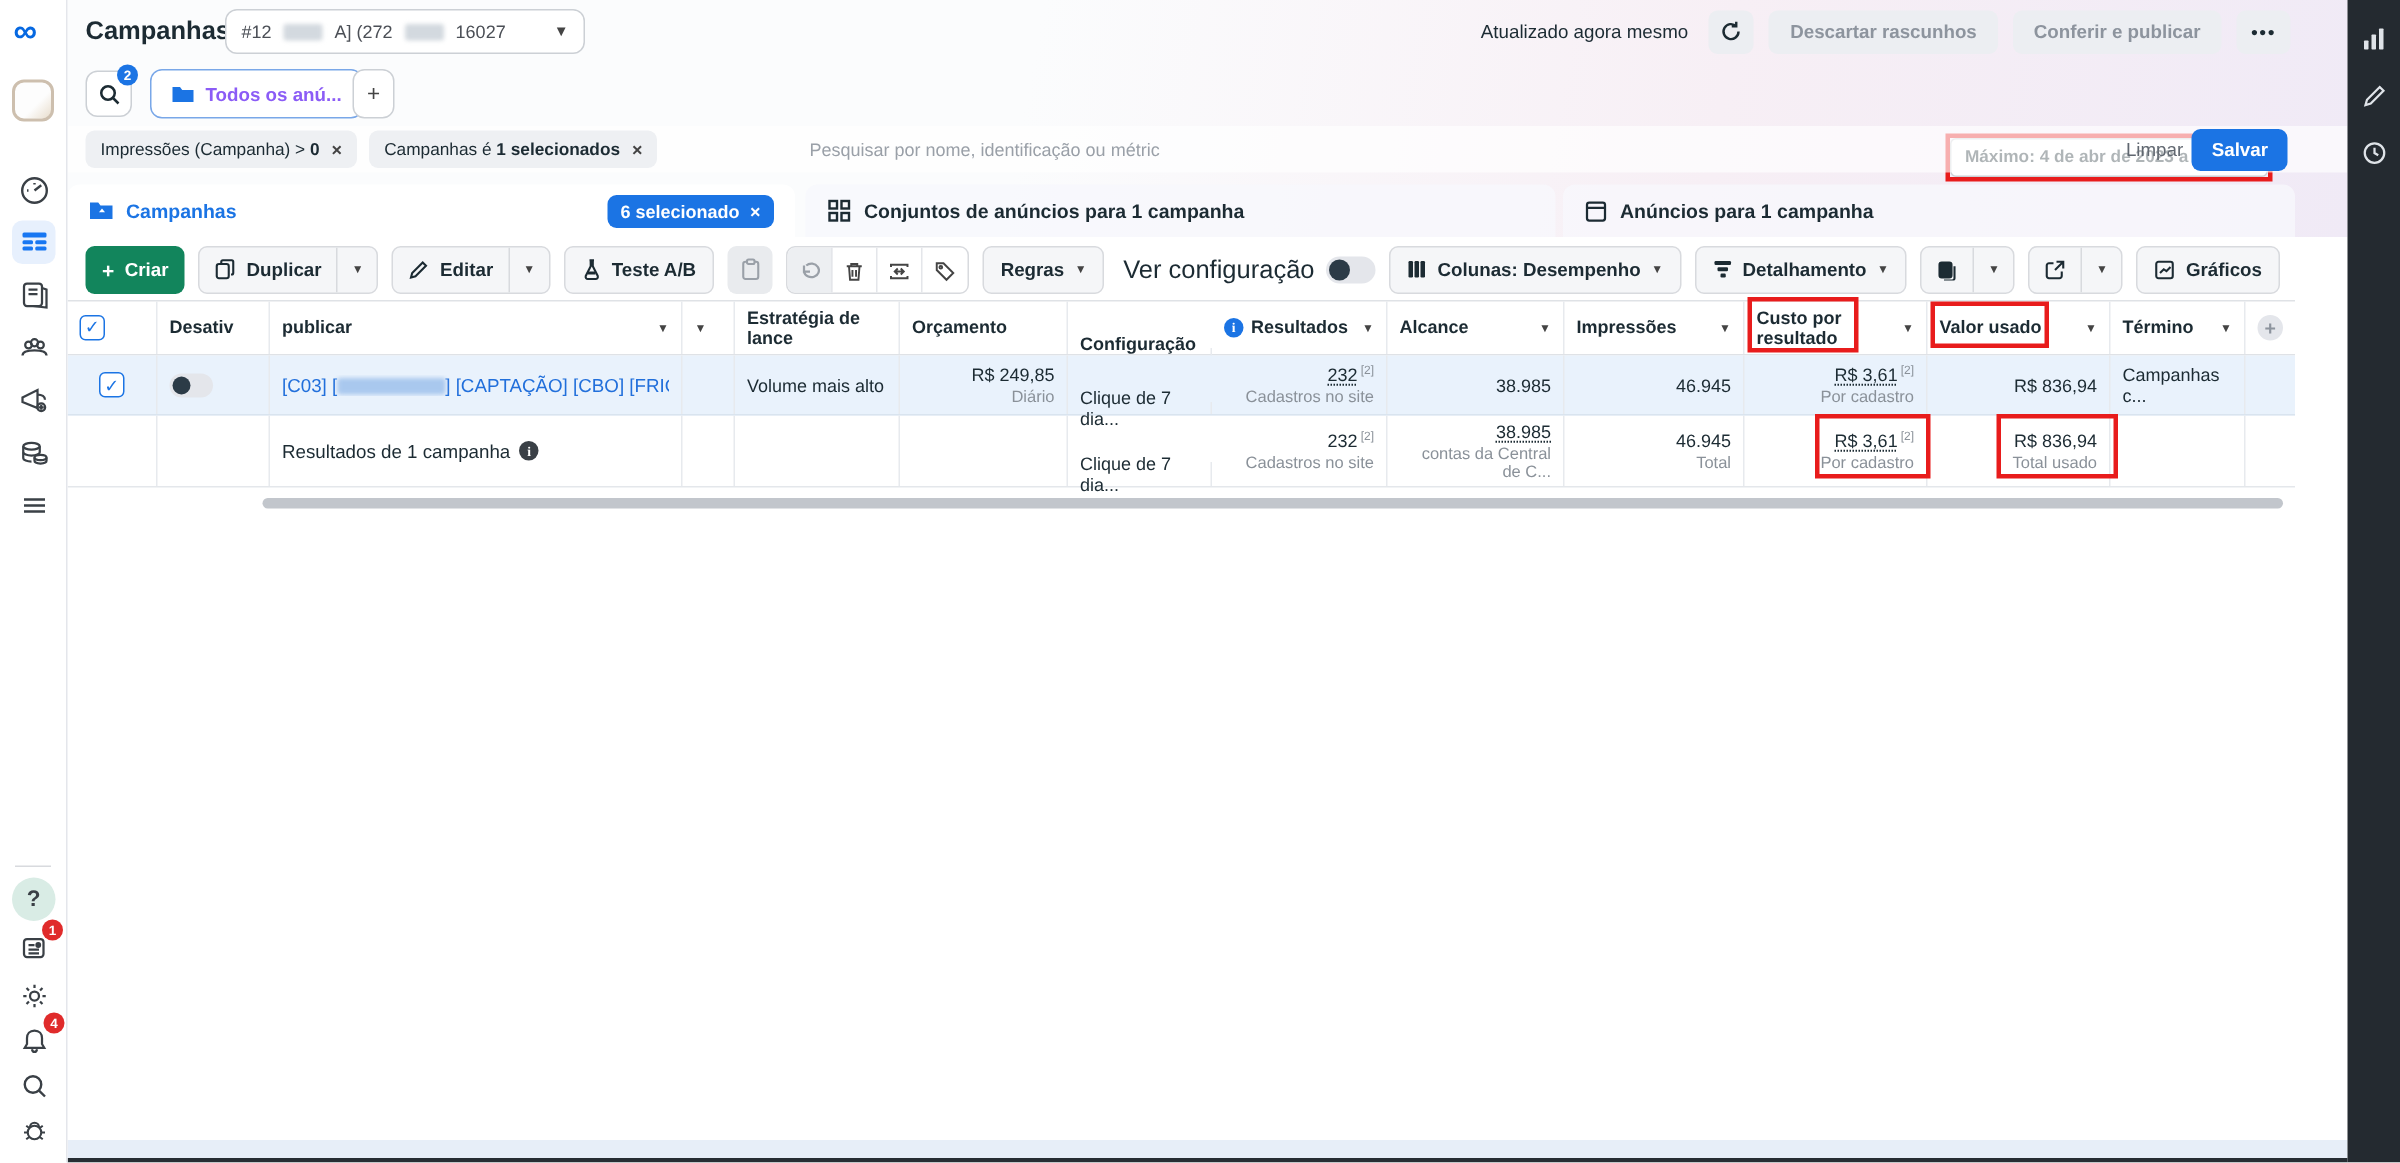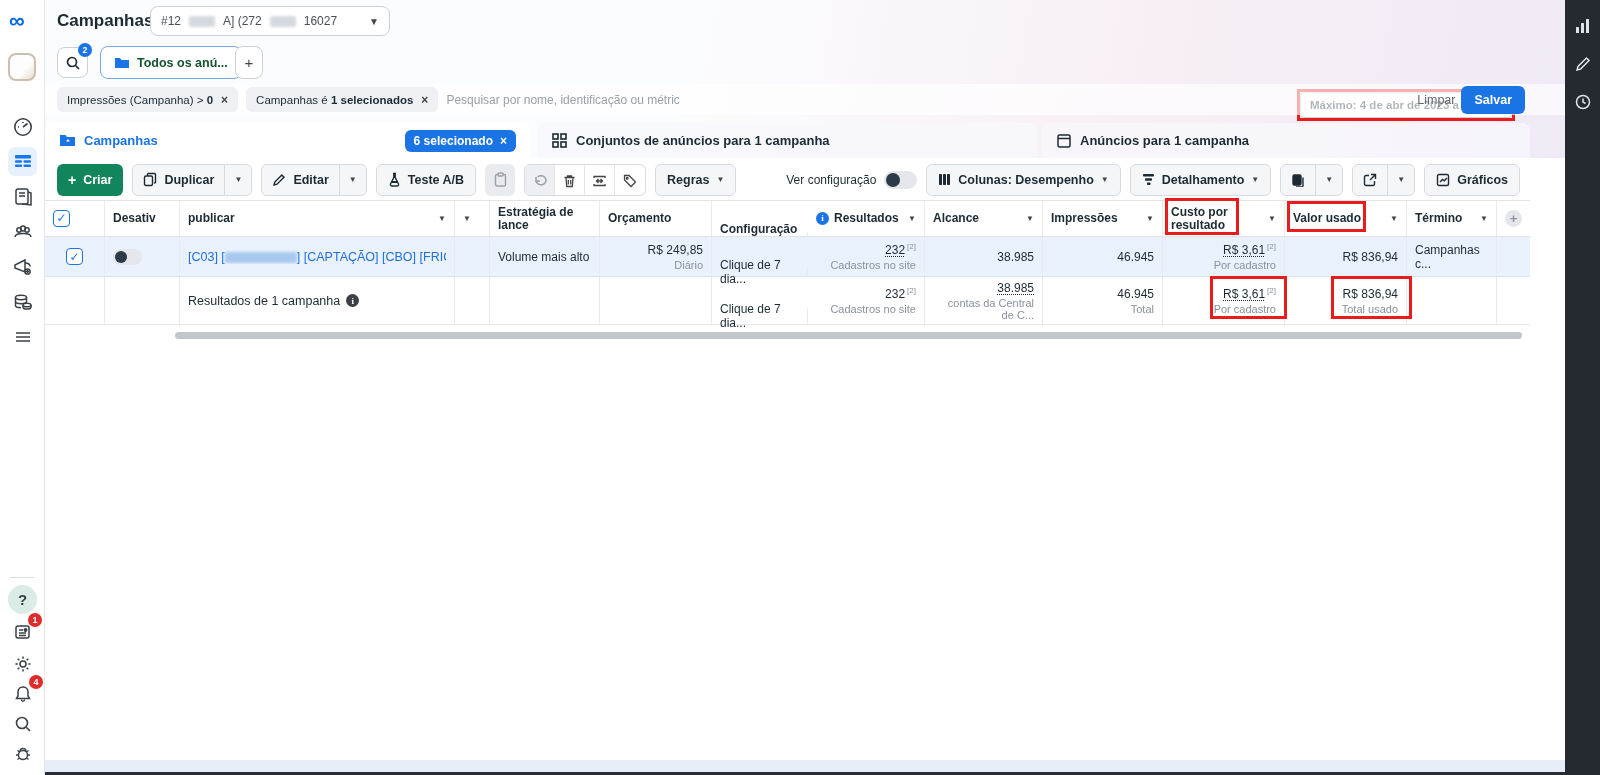--- a/index.html
+++ b/index.html
@@ -34,32 +34,32 @@
   .r1-right { position:absolute; right:38px; top:6px; height:30px; display:flex; align-items:center; gap:10px; }
   .upd-txt { color:#1c2b33; font-size:12.5px; margin-right:4px; }
   .sq-btn { height:29px; background:#eceef2; border-radius:6px; display:flex; align-items:center; justify-content:center; color:#67707a; }
   .btn-gray { padding:0 14px; font-size:12.5px; font-weight:bold; color:#8d949e; }
   .more-btn { width:36px; color:#1c2b33; font-size:13px; letter-spacing:1px; }
 
   
   .row2 { position:absolute; left:0; top:42px; width:100%; height:42px; }
   .srch-btn { position:absolute; left:12px; top:5px; width:31px; height:31px; background:#fff; border:1px solid #ccd0d5; border-radius:8px; display:flex; align-items:center; justify-content:center; color:#1c2b33; }
   .srch-badge { top:-5px; right:-5px; background:#1b74e4; }
-  .allads { position:absolute; left:55px; top:4px; height:33px; padding:0 13px; background:#fff; border:1px solid #79a7e8; border-radius:8px; display:flex; align-items:center; gap:7px; color:#14532d; font-weight:bold; font-size:12.5px;justify-content:center; }
+  .allads { position:absolute; left:55px; top:4px; height:33px; padding:0 13px; background:#fff; border:1px solid #79a7e8; border-radius:8px; display:flex; align-items:center; gap:7px; color:#8b5cf6; font-weight:bold; font-size:12.5px;justify-content:center; }
   .addtab { position:absolute; left:190px; top:4px; width:28px; height:33px; background:#fff; border:1px solid #ccd0d5; border-radius:8px; display:flex; align-items:center; justify-content:center; color:#444; font-size:15px; }
   .date-wrap { position:absolute; right:50px; top:3px; border:3px solid #e81c1c; display:flex;margin-top:44px; }
   .date-btn { height:26px; background:#fff; border:1px solid #ccd0d5; border-radius:4px; display:flex; align-items:center; gap:8px; padding:0 9px; font-size:11.5px; font-weight:bold; }
   .date-btn .caret { font-size:9px; }
 
   
   .row3 { position:absolute; left:0; top:84px; width:100%; height:31px; background:rgba(255,255,255,.65); display:flex; align-items:center; }
   .pill { height:25px; background:#eef0f3; border-radius:6px; display:flex; align-items:center; gap:8px; padding:0 10px; font-size:11.5px; color:#1c2b33; margin-right:8px; }
   .pill b { font-weight:bold; }
   .pill .x { color:#444; font-weight:bold; font-size:12px; }
-  .filter-search { border:none; outline:none; background:transparent; font-family:inherit; font-size:12px; color:#1c2b33; width:420px; }
+  .filter-search { border:none; outline:none; background:transparent; font-family:inherit; font-size:12px; color:#1c2b33; width:420px;text-align:center; }
   .filter-search::placeholder { color:#9aa0a8; }
   .row3-right { position:absolute; right:40px; display:flex; align-items:center; gap:6px; }
   .limpar { color:#606770; font-size:12.5px; }
   .salvar { height:28px; padding:0 13px; background:#1b74e4; color:#fff; font-weight:bold; font-size:12.5px; border-radius:6px; display:flex; align-items:center; }
 
   
   .tabs { position:absolute; left:0; top:123px; height:35px; width:100%; }
   .tab { position:absolute; top:0; height:35px; border-radius:8px 8px 0 0; display:flex; align-items:center; gap:8px; padding:0 14px; font-weight:bold; font-size:13px; }
   .tab-camp { left:0; width:485px; background:#fff; color:#1b74e4; }
   .tab-sets { left:492px; width:500px; background:rgba(248,248,252,.8); color:#1c2b33; }
@@ -76,21 +76,21 @@
   .split { display:flex; height:32px; border:1px solid #d8dade; border-radius:6px; overflow:hidden; background:#f5f6f8; }
   .split .l { display:flex; align-items:center; gap:7px; padding:0 10px; font-weight:bold; font-size:12.5px; border-right:1px solid #d8dade; }
   .split .r { width:26px; display:flex; align-items:center; justify-content:center; font-size:8px; color:#444; }
   .criar { background:#12855c; border:none; color:#fff; }
   .ibtn { width:30px; height:32px; display:flex; align-items:center; justify-content:center; color:#444; }
   .dis { background:#e9ebee; border-radius:6px; color:#9aa0a8; }
   .igroup { display:flex; height:32px; border:1px solid #d8dade; border-radius:6px; overflow:hidden; background:#fff; }
   .igroup .ibtn { border-right:1px solid #e4e6ea; }
   .igroup .ibtn:last-child { border-right:none; }
   .tbar-r { position:absolute; right:10px; top:5px; height:33px; display:flex; align-items:center; gap:9px; }
-  .vercfg { font-size:12px; color:#1c2b33; display:flex; align-items:center; gap:8px; }
+  .vercfg { font-size:17px; color:#1c2b33; display:flex; align-items:center; gap:8px; }
   .toggle { width:33px; height:18px; border-radius:10px; background:#e4e6eb; position:relative; }
   .toggle .knob { position:absolute; left:2px; top:2px; width:14px; height:14px; border-radius:50%; background:#2c3b47; }
   .toggle.small { width:29px; height:16px; }
   .toggle.small .knob { width:12px; height:12px; }
   .caret { font-size:8px; color:#444; }
 
   
   .thead, .trow, .tsum { position:absolute; left:0; width:1485px; display:flex; }
   .thead { top:42px; height:37px; border-top:1px solid #dfe2e6; border-bottom:1px solid #dfe2e6; }
   .trow  { top:79px; height:40px; background:#e9f2fc; border-bottom:1px solid #d9e4ef; }
@@ -246,20 +246,32 @@
   <div class="row1">
     <div class="pg-title">Campanhas</div>
     <div class="acct-box">
       <span>#12</span>
       <span class="redact" style="width:26px; margin:0 8px"></span>
       <span>A] (272</span>
       <span class="redact" style="width:26px; margin:0 8px"></span>
       <span>16027</span>
       <span class="caret">▼</span>
     </div>
+    <div class="r1-right">
+      <span class="upd-txt">Atualizado agora mesmo</span>
+      <div class="sq-btn" style="width:30px">
+        <svg width="16" height="16" viewBox="0 0 16 16" fill="none" stroke="#1c2b33" stroke-width="1.6">
+            <path d="M13 8 a5 5 0 1 1 -1.5 -3.5"></path>
+            <path d="M11.5 1.5 v3 h-3"></path>
+          </svg>
+      </div>
+      <div class="sq-btn btn-gray">Descartar rascunhos</div>
+      <div class="sq-btn btn-gray">Conferir e publicar</div>
+      <div class="sq-btn more-btn">•••</div>
+    </div>
   </div>
 
   <div class="row2">
     <div class="srch-btn">
       <svg width="16" height="16" viewBox="0 0 16 16" fill="none" stroke="#1c2b33" stroke-width="1.7">
           <circle cx="7" cy="7" r="4.5"></circle>
           <path d="M10.5 10.5 L14 14"></path>
         </svg>
       <span class="badge srch-badge">2</span>
     </div>

